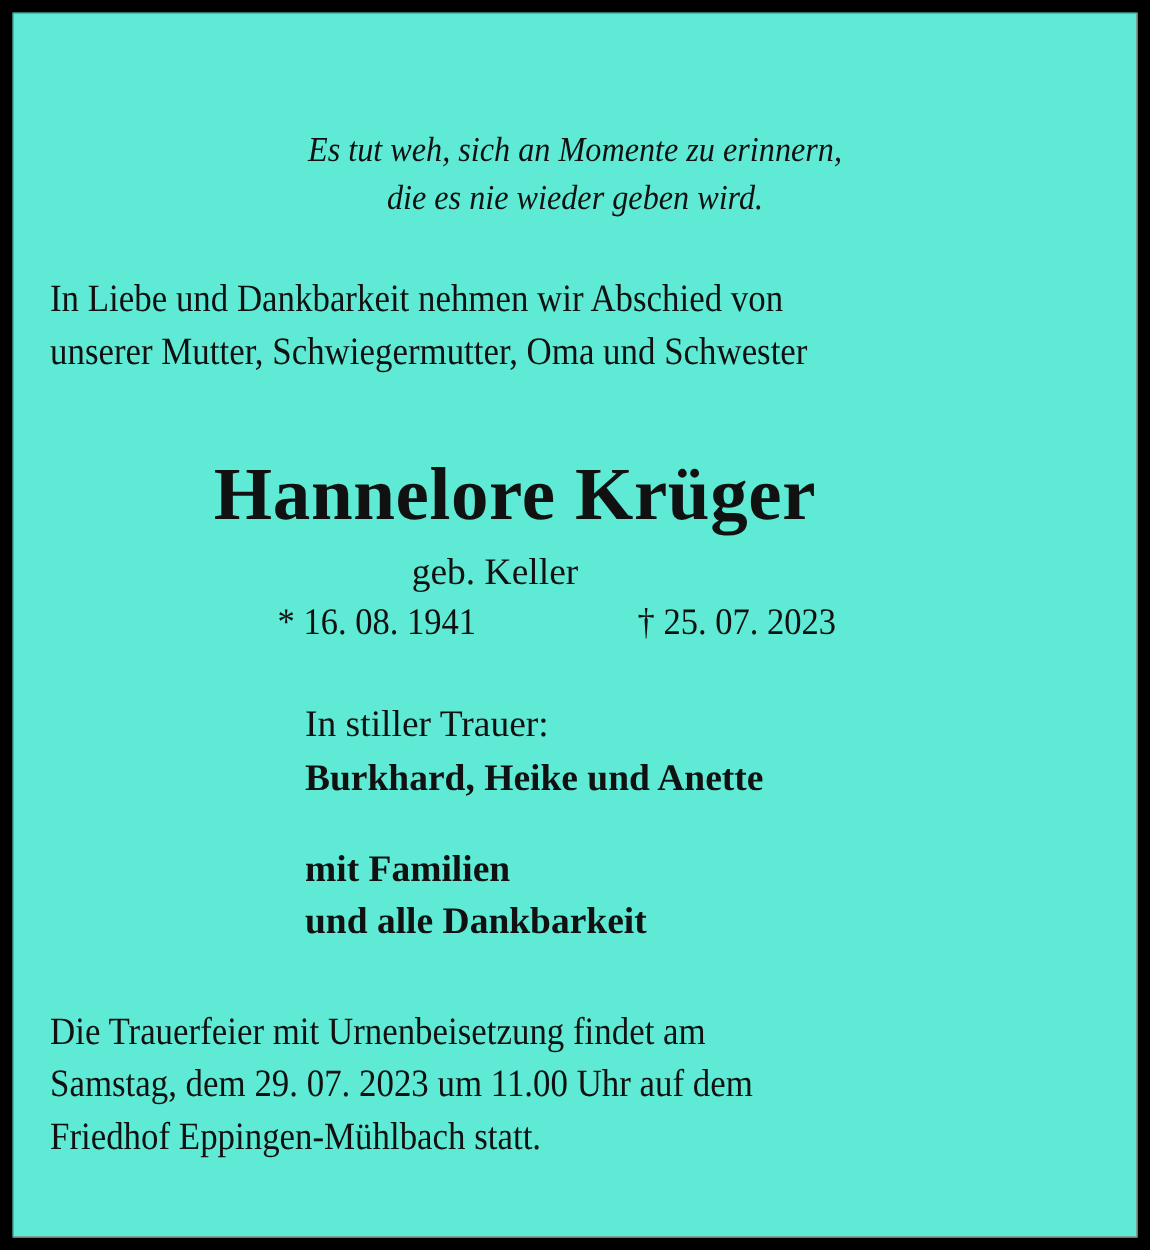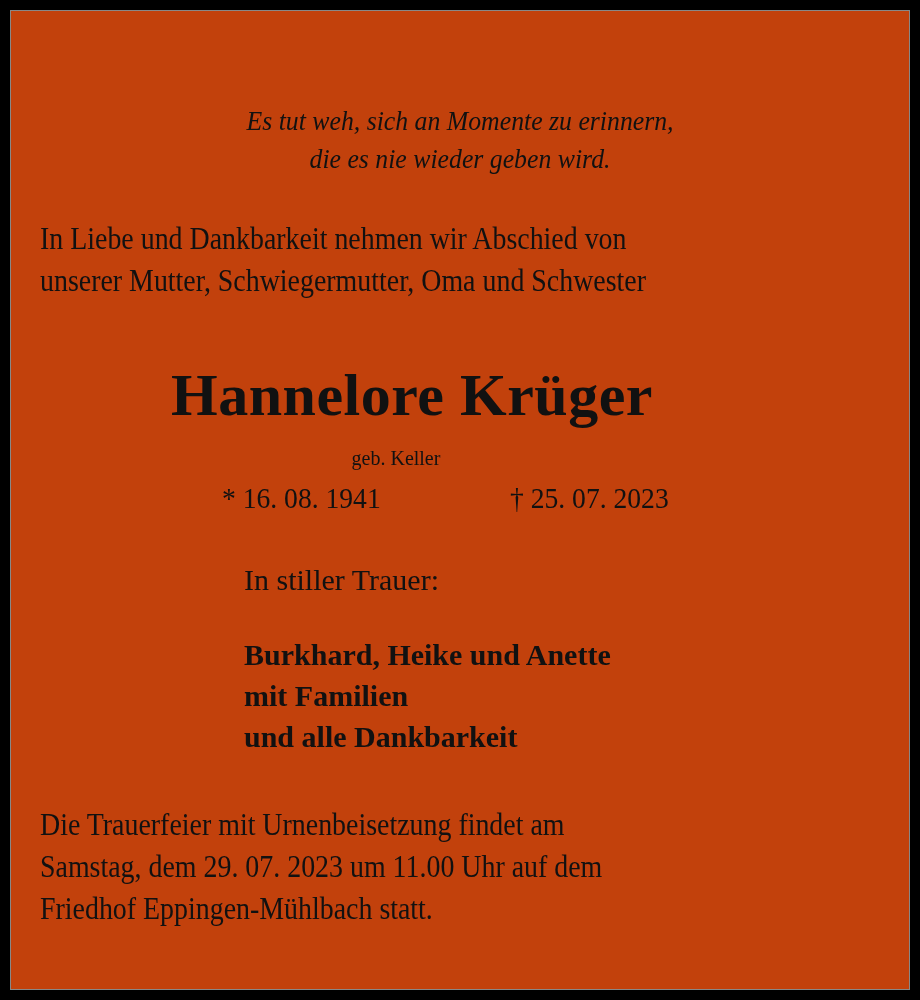--- a/index.html
+++ b/index.html
@@ -4,40 +4,40 @@
 <style>
   html, body { margin: 0; padding: 0; }
   body {
     width: 920px; height: 1000px; background: #000;
     position: relative; overflow: hidden;
     font-family: "Liberation Serif", "DejaVu Serif", serif;
     color: #111;
   }
   .card {
     position: absolute; left: 10px; top: 10px; width: 900px; height: 980px;
-    background: #c2410c; box-shadow: inset 0 0 0 1px #888;
+    background: #5eead4; box-shadow: inset 0 0 0 1px #888;
   }
   .abs { position: absolute; white-space: nowrap; }
   .quote {
     left: 0; width: 900px; text-align: center;
     font-style: italic; font-size: 28px; line-height: 38px;
     transform: scaleX(0.92);
   }
   .intro {
     left: 30px; font-size: 31px; line-height: 42px;
     transform-origin: left top; transform: scaleX(0.9);
   }
   .name {
     left: 0; width: 804px; text-align: center;
     font-weight: bold; font-size: 60px; line-height: 70px;
     letter-spacing: 0.5px;
   }
   .maiden {
     left: 0; width: 772px; text-align: center;
-    font-size: 20px; line-height: 36px;
+    font-size: 30px; line-height: 36px;
   }
   .date { font-size: 30px; line-height: 36px; transform-origin: left top; transform: scaleX(0.92); }
   .mourn-label {
     left: 234px; font-size: 30px; line-height: 36px;
   }
   .mourners {
     left: 234px; font-weight: bold; font-size: 30px; line-height: 41px;
   }
   .funeral {
     left: 30px; font-size: 31px; line-height: 42px;
@@ -53,20 +53,20 @@
 
   <div class="abs intro" style="top:208px;">In Liebe und Dankbarkeit nehmen wir Abschied von</div>
   <div class="abs intro" style="top:250px;">unserer Mutter, Schwiegermutter, Oma und Schwester</div>
 
   <div class="abs name" style="top:350px;">Hannelore Krüger</div>
   <div class="abs maiden" style="top:430px;">geb. Keller</div>
   <div class="abs date" style="top:470px; left:212px;">* 16. 08. 1941</div>
   <div class="abs date" style="top:470px; left:500px;">† 25. 07. 2023</div>
 
   <div class="abs mourn-label" style="top:552px;">In stiller Trauer:</div>
-  <div class="abs mourners" style="top:624px;">Burkhard, Heike und Anette</div>
+  <div class="abs mourners" style="top:592px;">Burkhard, Heike und Anette</div>
   <div class="abs mourners" style="top:665px;">mit Familien</div>
   <div class="abs mourners" style="top:706px;">und alle Dankbarkeit</div>
 
   <div class="abs funeral" style="top:794px;">Die Trauerfeier mit Urnenbeisetzung findet am</div>
   <div class="abs funeral" style="top:836px;">Samstag, dem 29. 07. 2023 um 11.00 Uhr auf dem</div>
   <div class="abs funeral" style="top:878px;">Friedhof Eppingen-Mühlbach statt.</div>
 </div>
 
 </body></html>

